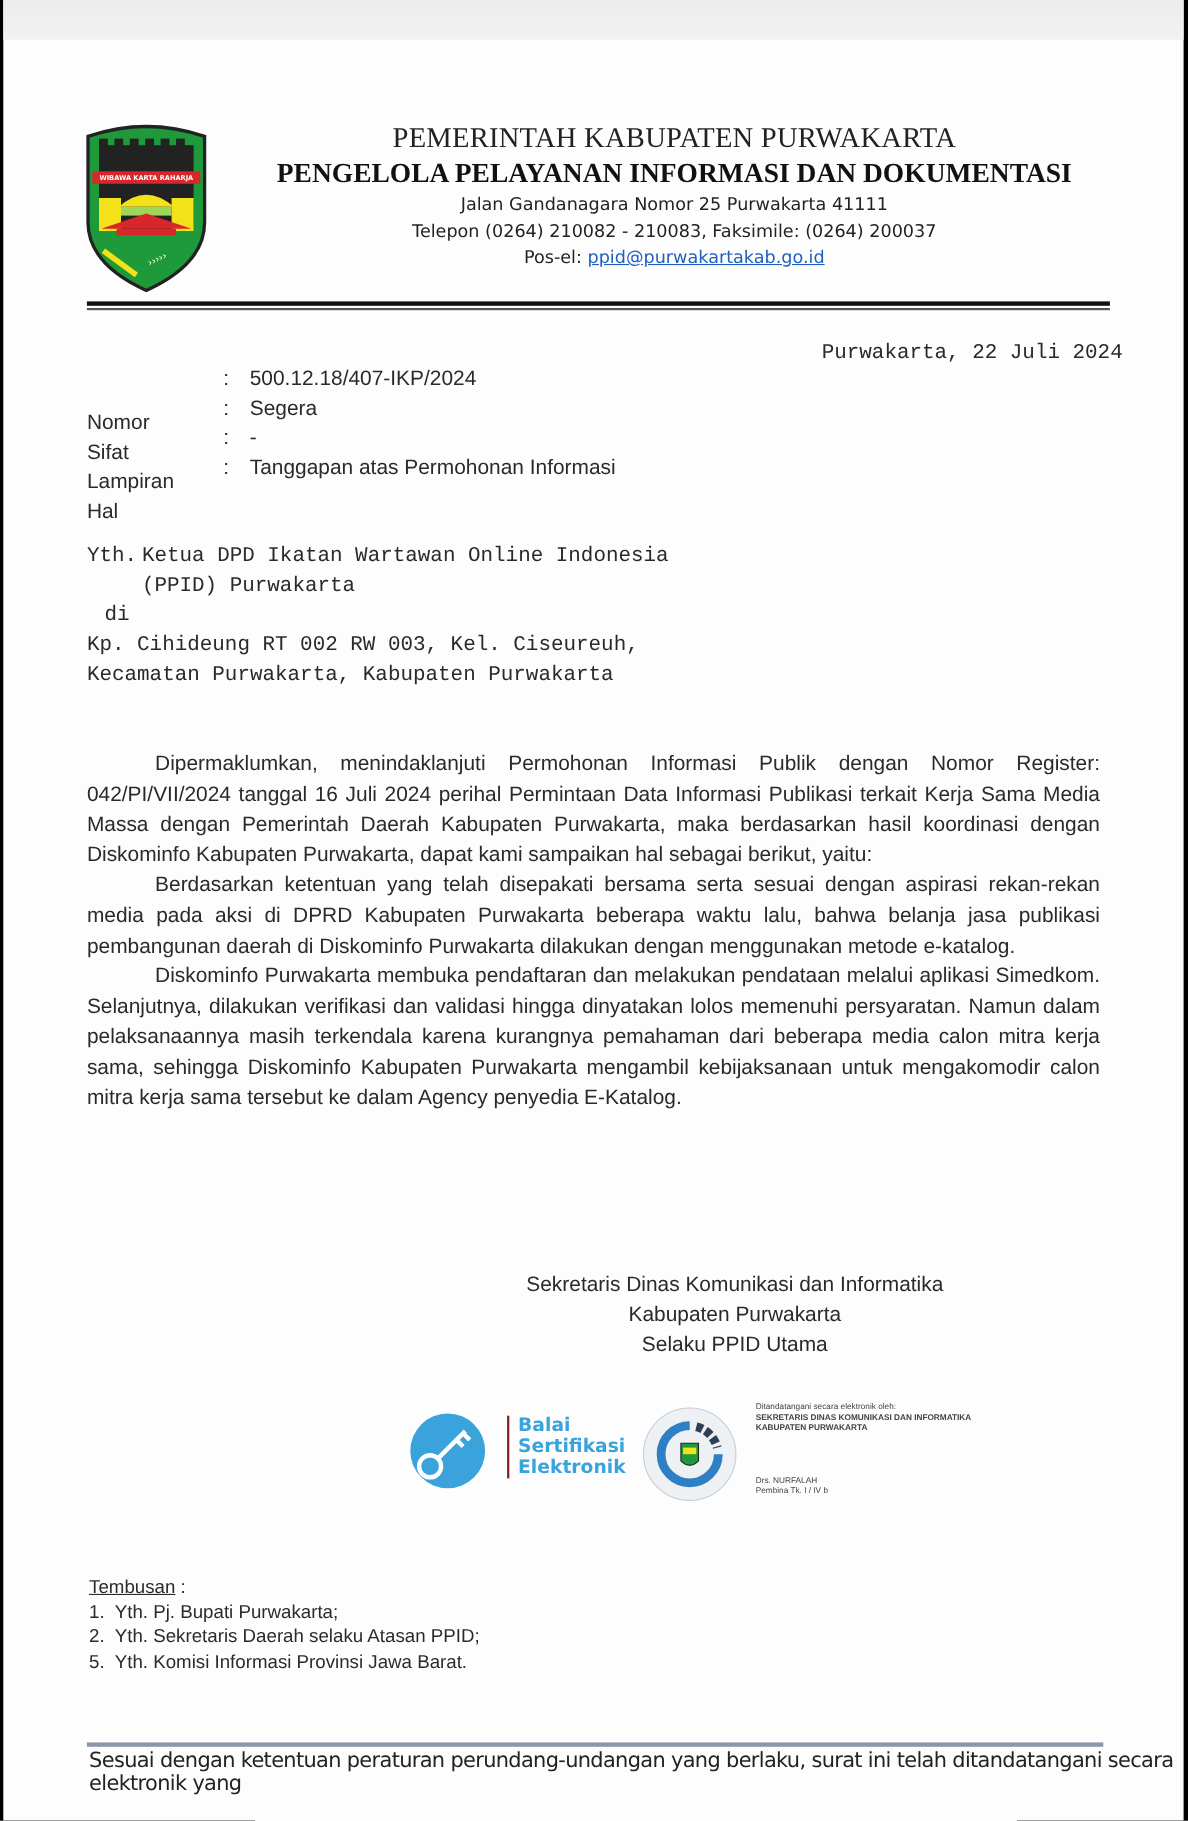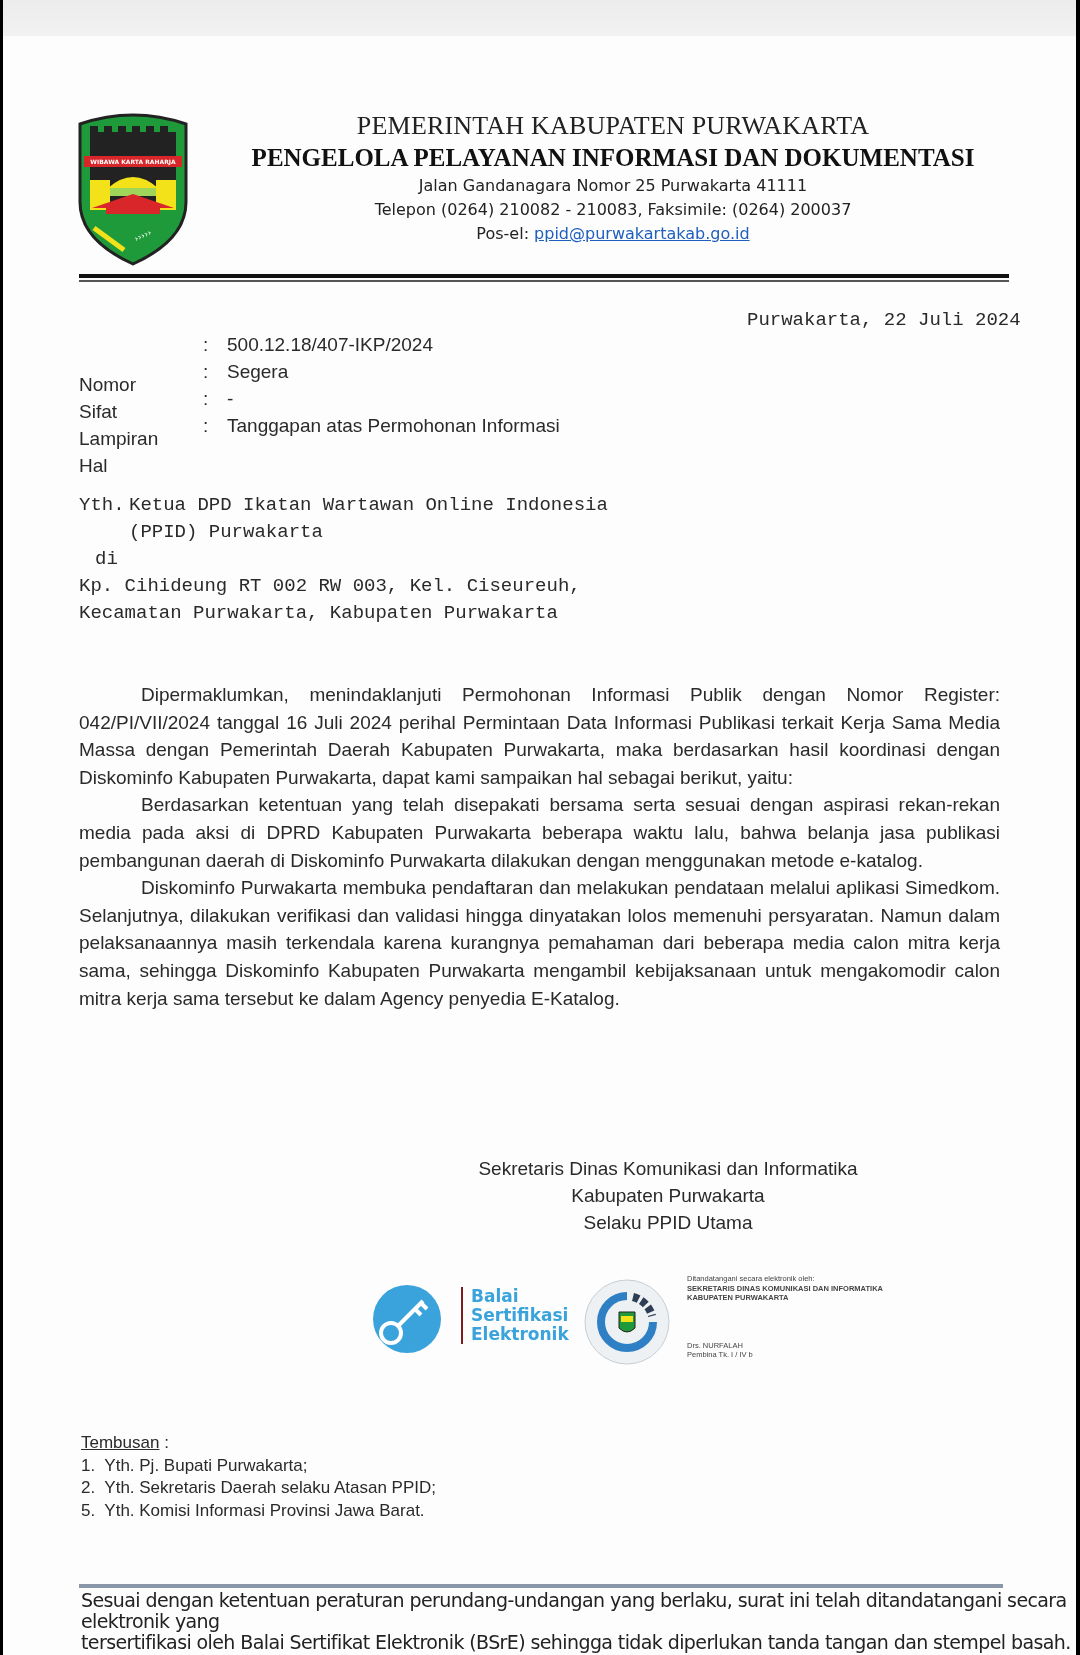--- a/index.html
+++ b/index.html
@@ -171,15 +171,14 @@
   <div class="tembusan">
     <div><span class="h">Tembusan</span><span> :</span></div>
     <div style="white-space:pre;">1.  Yth. Pj. Bupati Purwakarta;</div>
     <div style="white-space:pre;">2.  Yth. Sekretaris Daerah selaku Atasan PPID;</div>
     <div style="white-space:pre;">5.  Yth. Komisi Informasi Provinsi Jawa Barat.</div>
   </div>
 
   <div class="footrule"></div>
   <div class="footnote">
     <div>Sesuai dengan ketentuan peraturan perundang-undangan yang berlaku, surat ini telah ditandatangani secara elektronik yang</div>
-    <div>tersertifikasi oleh Balai Sertifikat Elektronik (BSrE) sehingga tidak diperlukan tanda tangan dan stempel basah.</div>
   </div>
 </div>
 
 </body></html>

